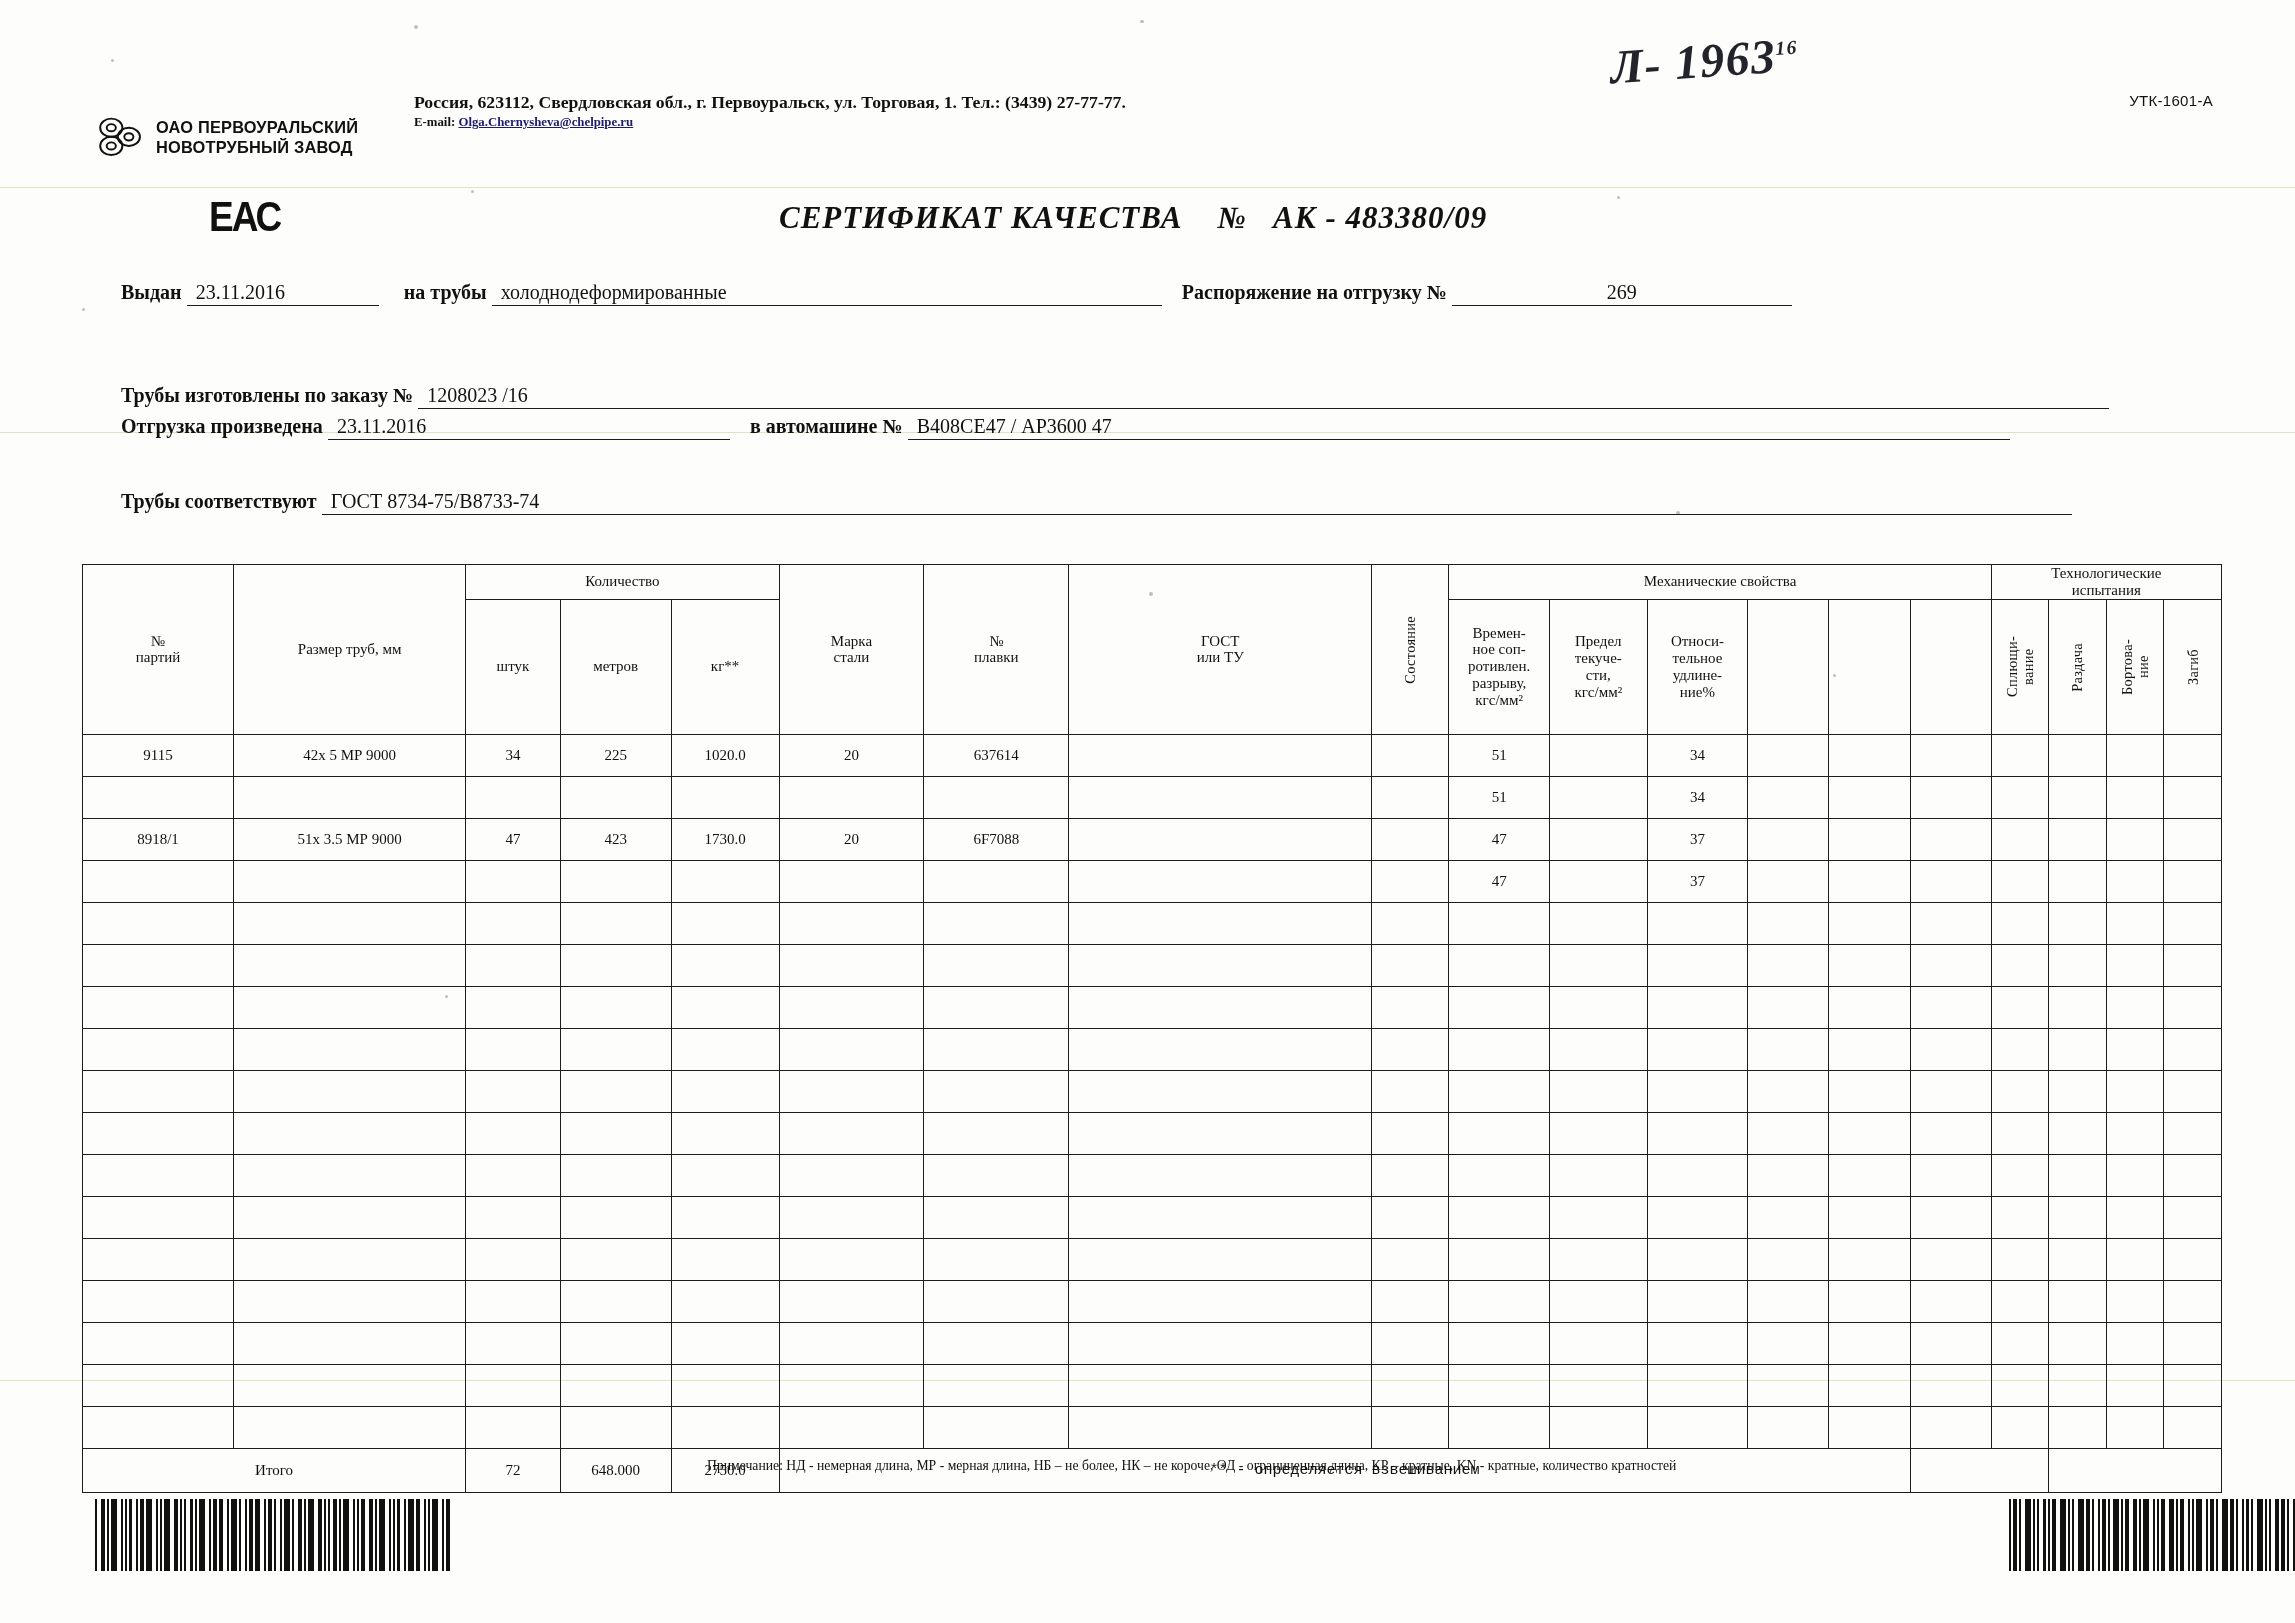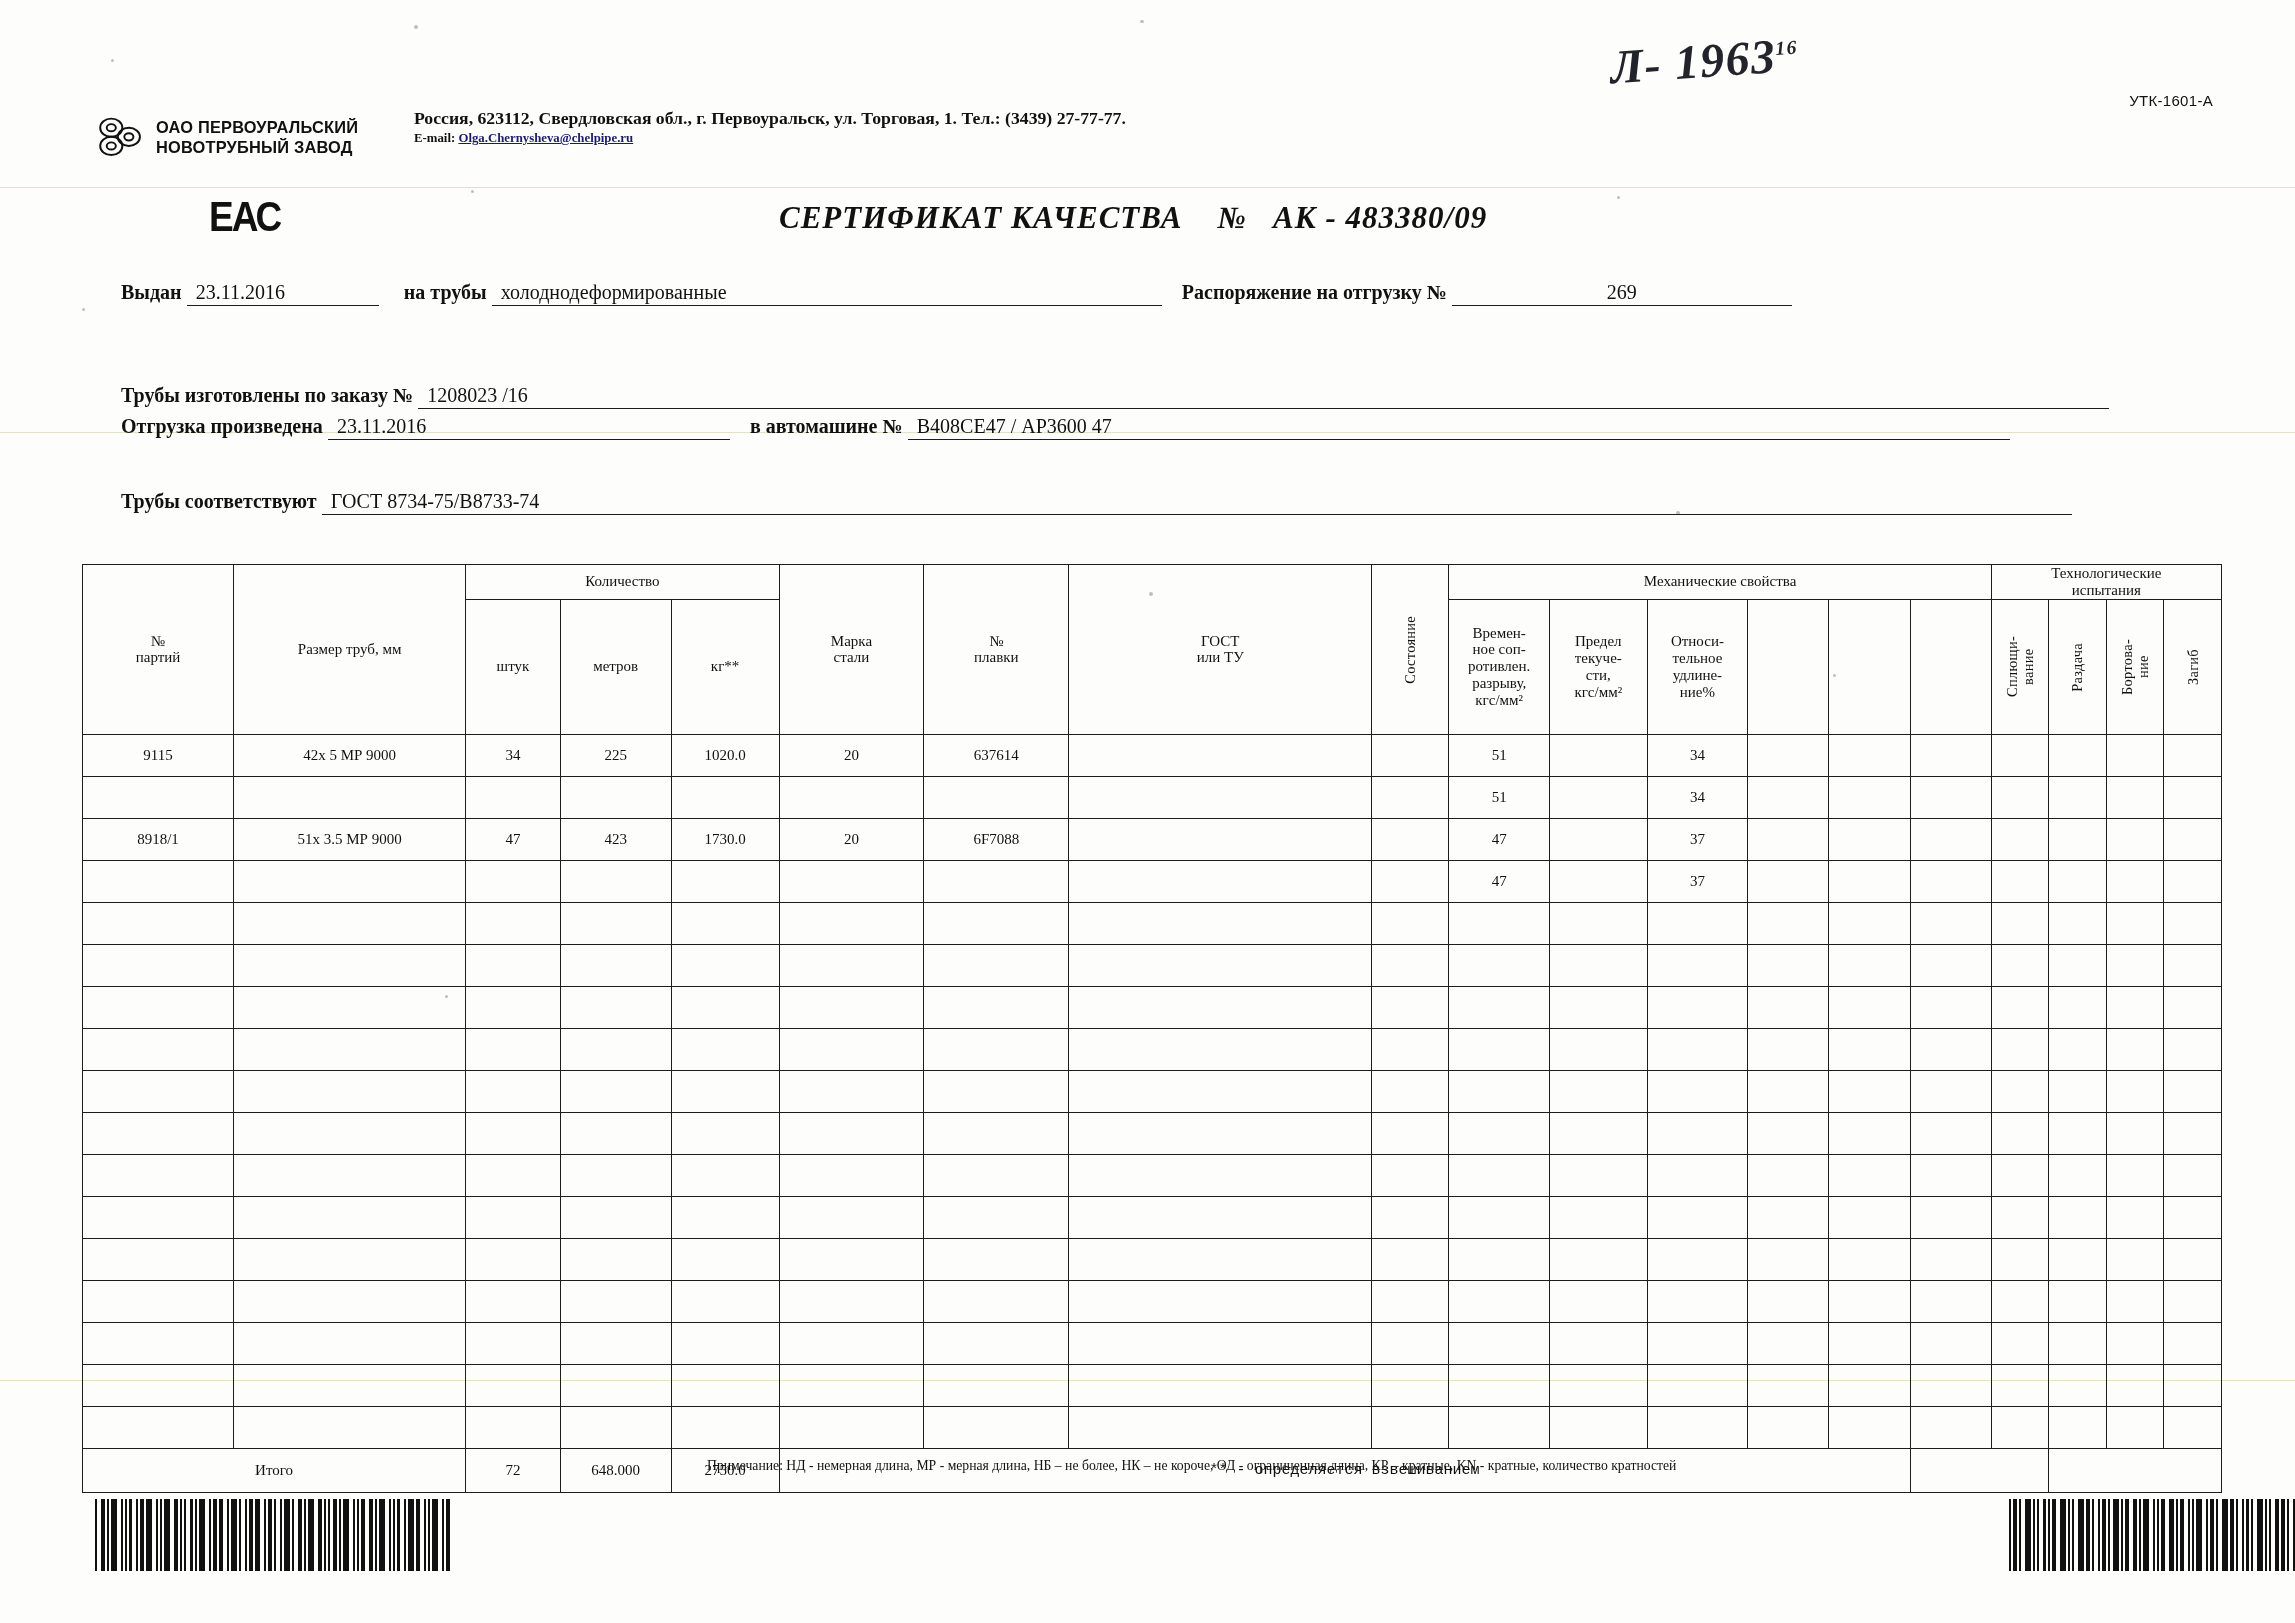--- a/index.html
+++ b/index.html
@@ -48,21 +48,21 @@
     font-family: "Liberation Sans", sans-serif;
     font-weight: bold;
     font-size: 16.4px;
     line-height: 1.18;
     letter-spacing: 0.2px;
     white-space: nowrap;
   }
   .addr-block {
     position: absolute;
     left: 414px;
-    top: 108px;
+    top: 92px;
     width: 1440px;
   }
   .addr-line1 {
     font-weight: bold;
     font-size: 17.7px;
     white-space: nowrap;
   }
   .addr-line2 {
     font-size: 12.8px;
     font-weight: bold;

